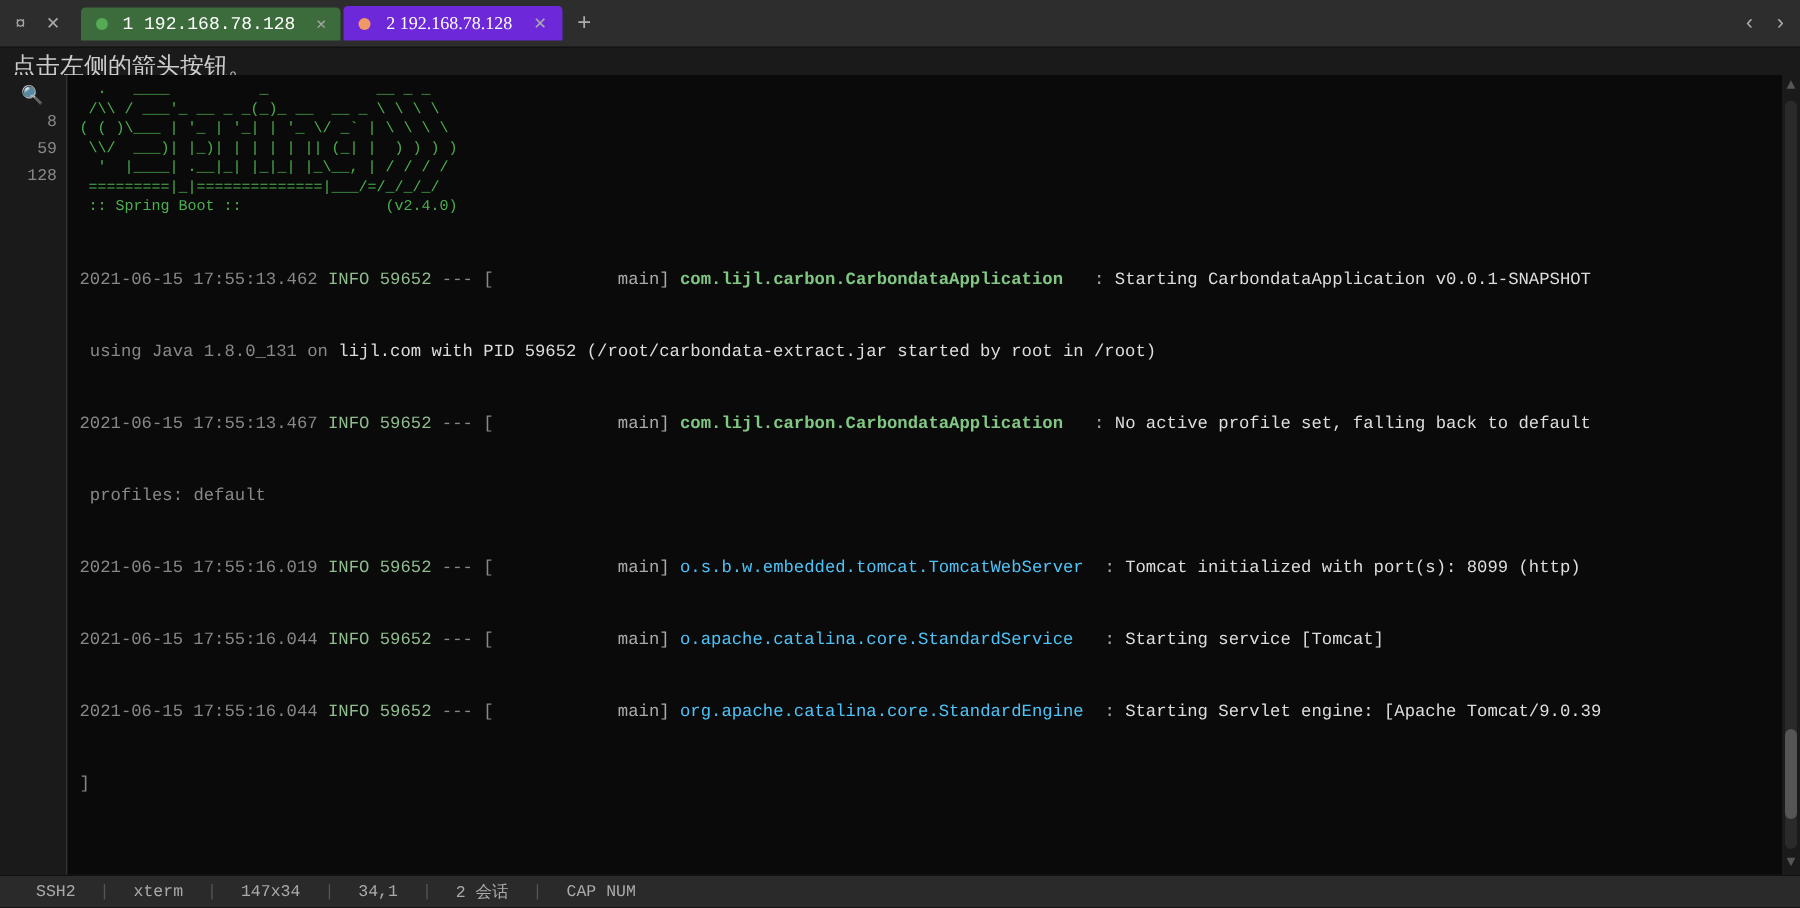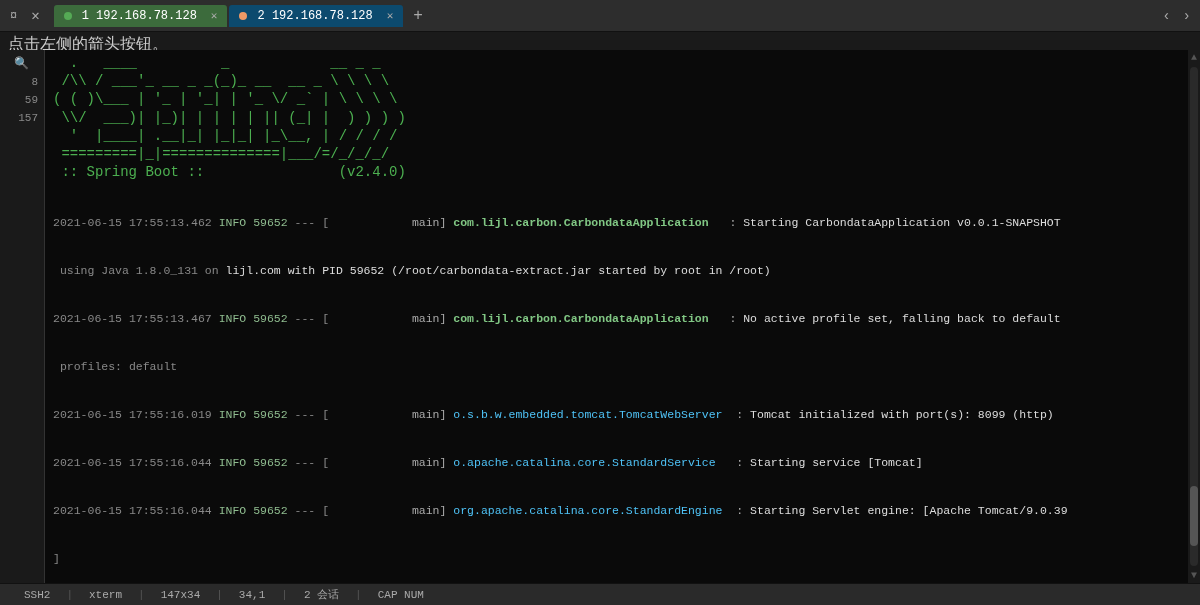--- a/index.html
+++ b/index.html
@@ -155,21 +155,21 @@
       height: 60px;
       background: #555;
       border-radius: 4px;
       position: absolute;
       bottom: 20px;
     }
 
     
     .spring-art {
       color: #4CAF50;
-      font-size: 14px;
+      font-size: 10px;
       line-height: 1.3;
       white-space: pre;
       margin-bottom: 2px;
     }
 
     
     .log-area {
       font-size: 11.5px;
       line-height: 16px;
       white-space: pre-wrap;
@@ -212,21 +212,21 @@
 <body>
 
 <div class="top-bar">
   <span class="pin-btn">¤</span>
   <span class="close-btn">✕</span>
   <div class="tab">
     <span class="tab-dot"></span>
     <span>1 192.168.78.128</span>
     <span class="tab-close">✕</span>
   </div>
-  <div class="tab" style="background:#0c4a6e;">
+  <div class="tab" style="background:#6d28d9;font-family:Liberation Serif, serif;">
     <span class="tab-dot orange"></span>
     <span>2 192.168.78.128</span>
     <span class="tab-close">✕</span>
   </div>
   <span class="tab-add">+</span>
   <div class="nav-arrows">
     <span class="nav-arrow">‹</span>
     <span class="nav-arrow">›</span>
   </div>
 </div>
@@ -234,21 +234,21 @@
 <div class="hint-bar">
   <span>点击左侧的箭头按钮。</span>
 </div>
 
 <div class="terminal-container">
 
   <div class="left-sidebar">
     <span class="sidebar-btn">🔍</span>
     <span class="sidebar-num">8</span>
     <span class="sidebar-num">59</span>
-    <span class="sidebar-num">157</span>
+    <span class="sidebar-num">128</span>
   </div>
 
   <div class="terminal-content">
 
     <div class="spring-art">  .   ____          _            __ _ _
  /\\ / ___'_ __ _ _(_)_ __  __ _ \ \ \ \
 ( ( )\___ | '_ | '_| | '_ \/ _` | \ \ \ \
  \\/  ___)| |_)| | | | | || (_| |  ) ) ) )
   '  |____| .__|_| |_|_| |_\__, | / / / /
  =========|_|==============|___/=/_/_/_/

